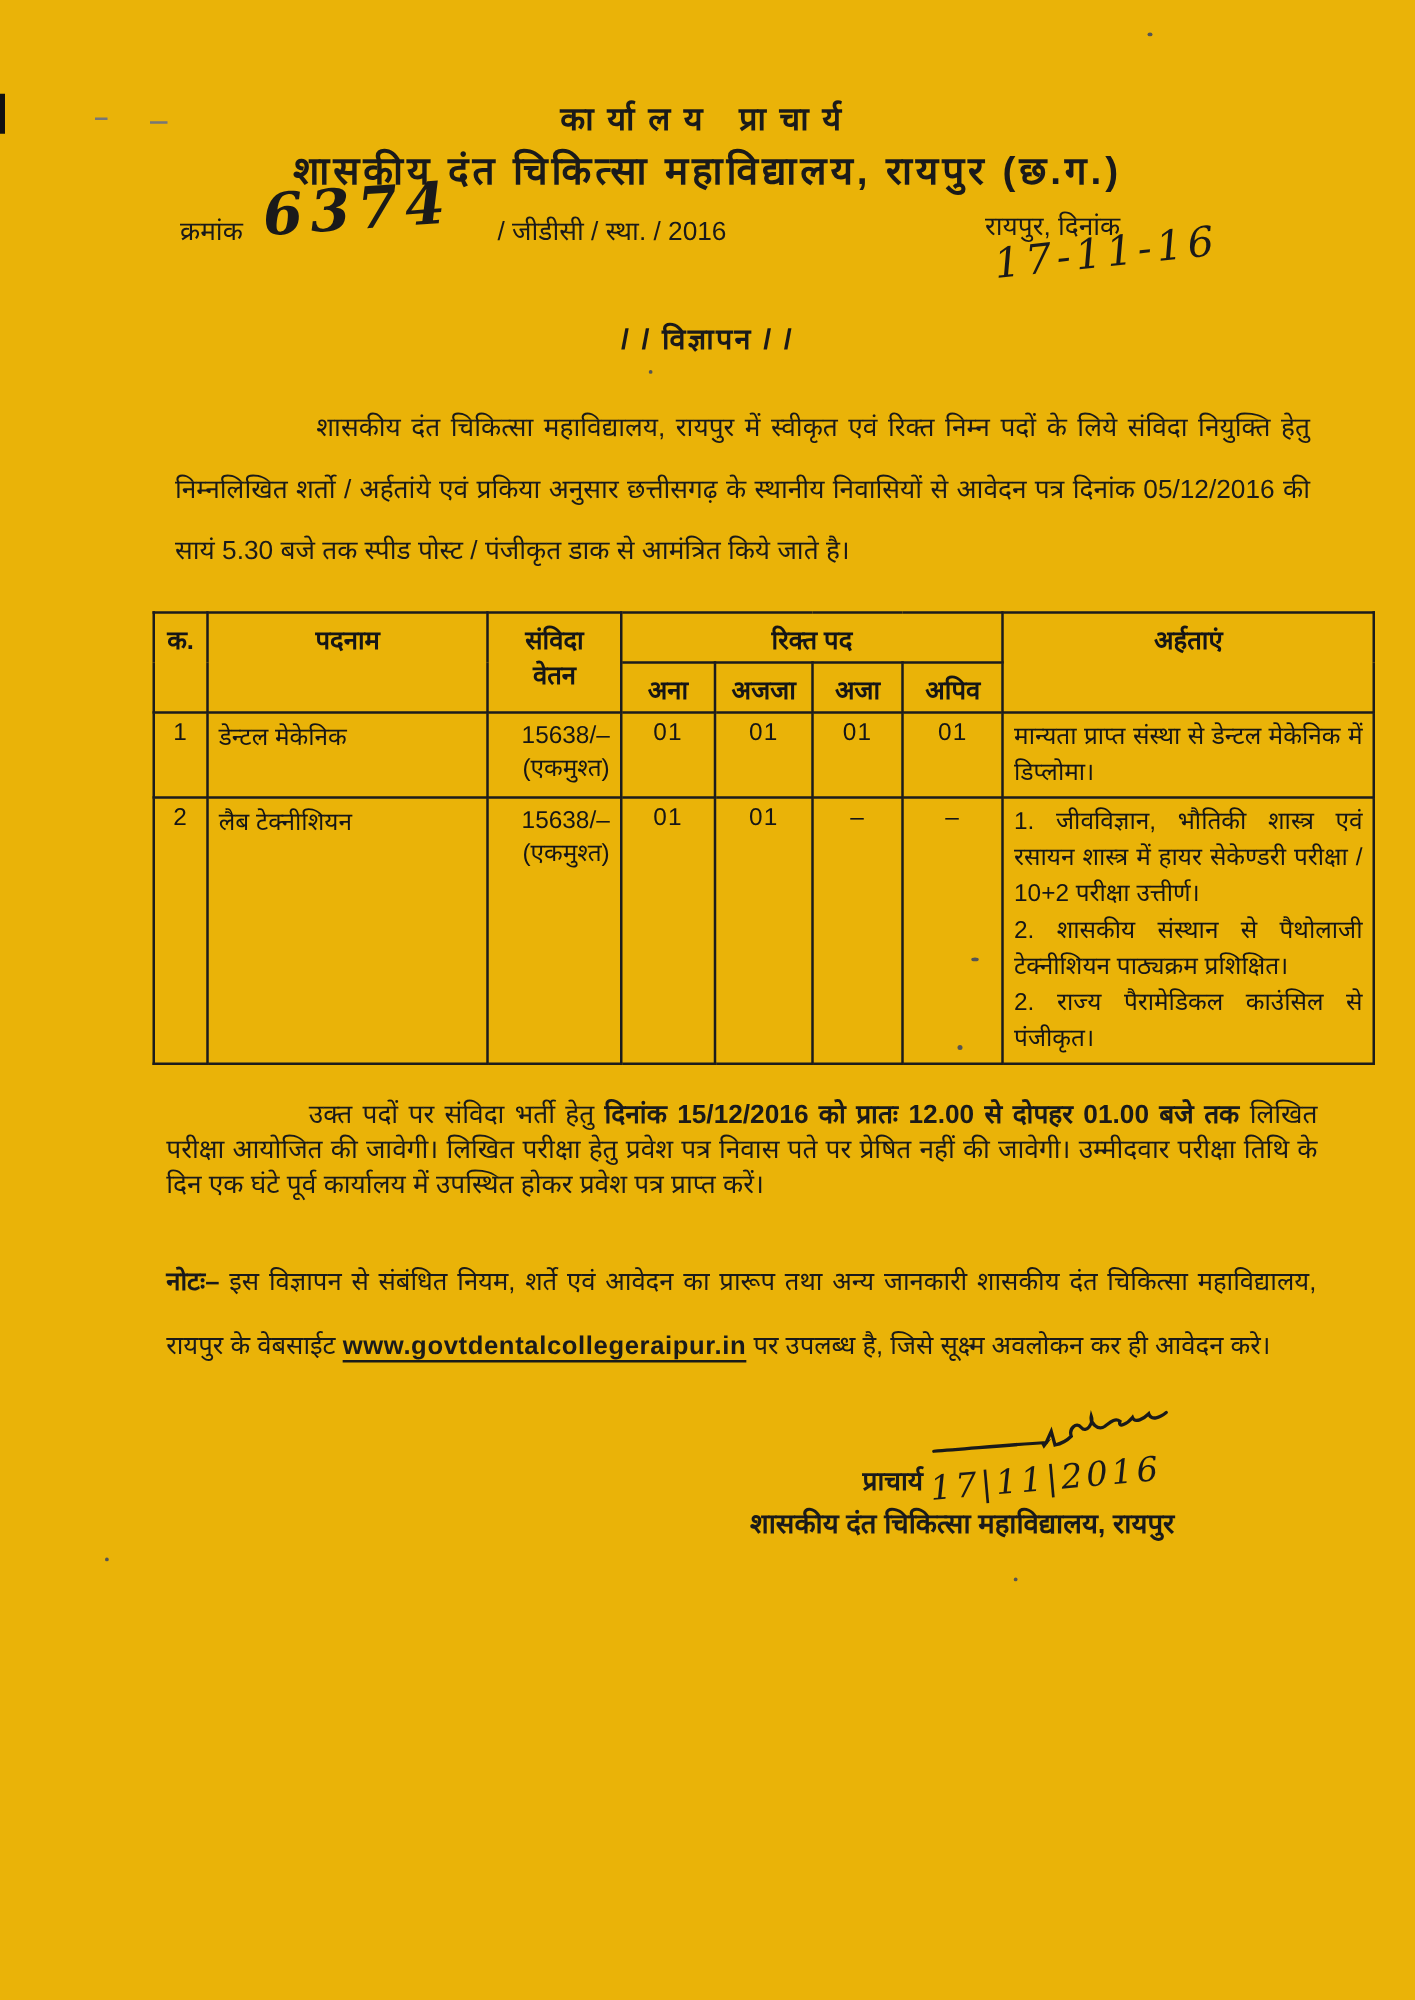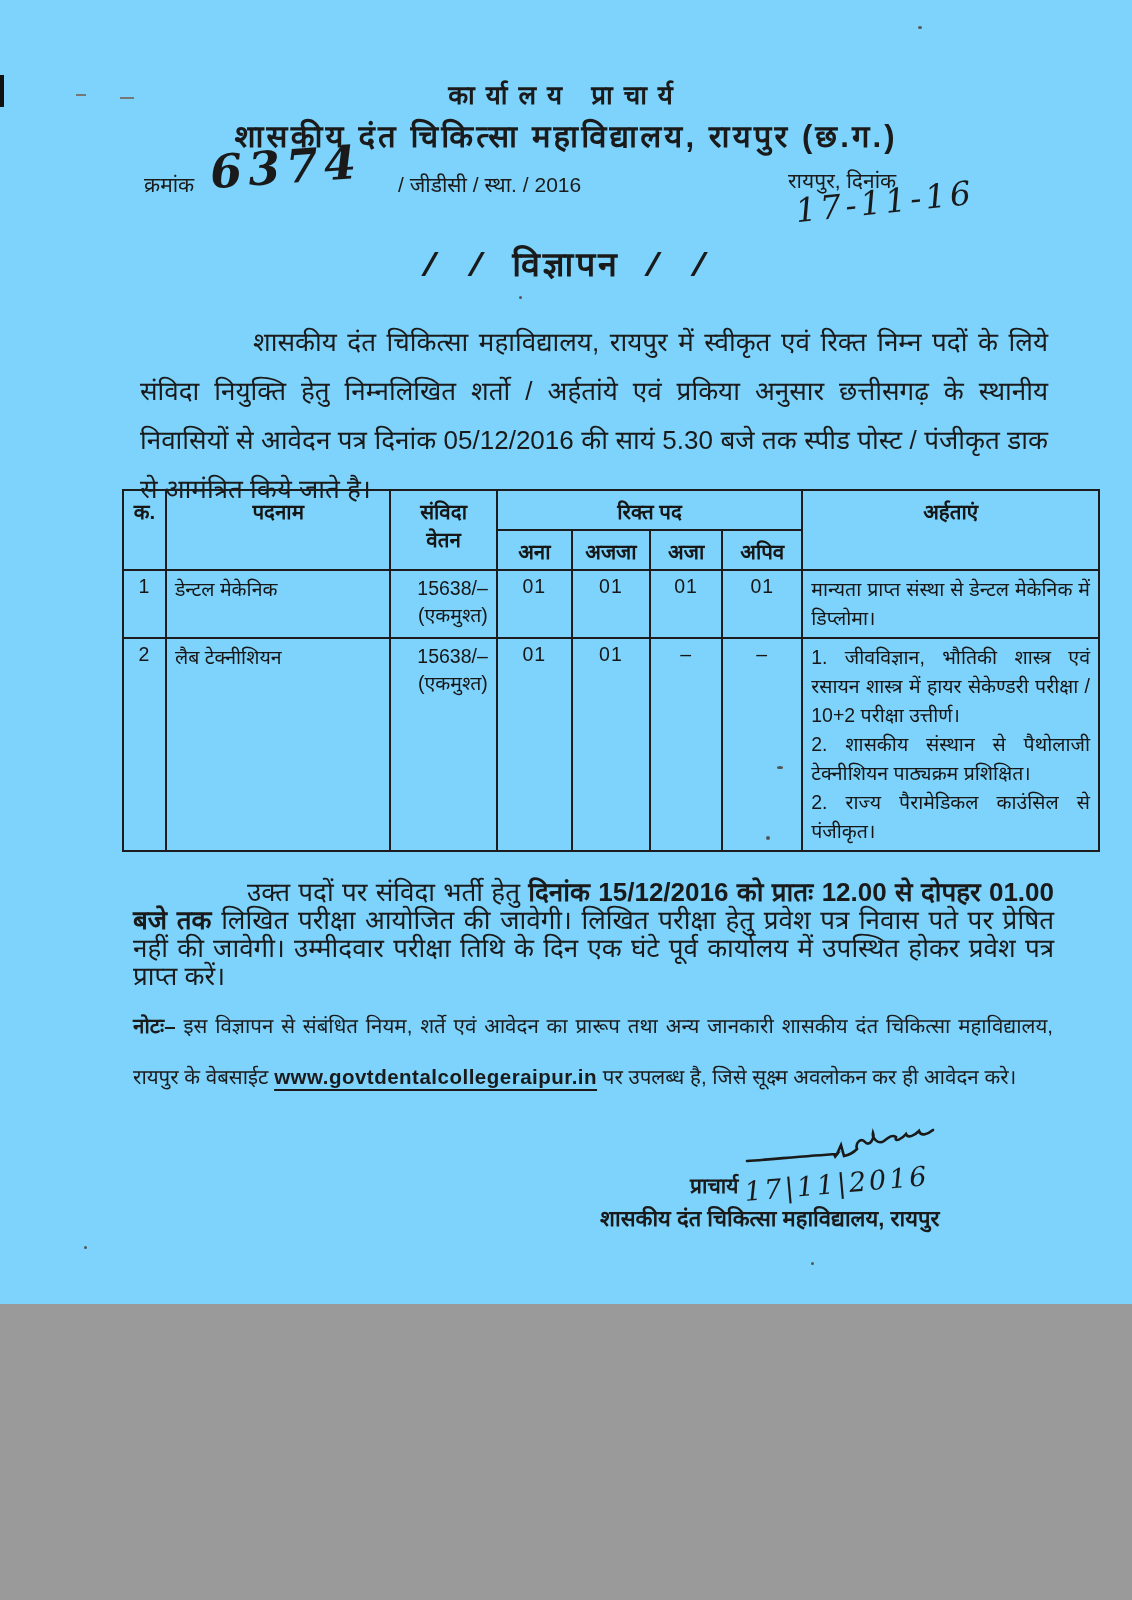--- a/index.html
+++ b/index.html
@@ -1,36 +1,36 @@
 <!DOCTYPE html>
 <html><head>
 <meta charset="utf-8">
 <style>
   html,body{margin:0;padding:0;background:#9a9a9a;}
   .page{
     position:relative;
-    width:1132px;height:1304px;
+    width:1132px;height:1600px;
     margin:0 auto;
-    background:#7dd3fc;
+    background:#eab308;
     font-family:"Liberation Sans", sans-serif;
     color:#1a1a1a;
     overflow:hidden;
   }
   .abs{position:absolute;}
   .center{left:0;width:100%;text-align:center;}
   .office-title{top:76px;font-size:26px;font-weight:bold;letter-spacing:0.42em;}
   .college-title{top:114px;font-size:31px;font-weight:bold;letter-spacing:0.10em;}
   .ref-label{left:144px;top:170px;font-size:21px;}
   .hand{font-family:"DejaVu Serif", serif;font-style:italic;}
   .ref-number{left:210px;top:140px;font-size:46px;font-weight:bold;transform:rotate(-4deg);letter-spacing:6px;}
   .ref-suffix{left:398px;top:170px;font-size:21px;}
   .place-date{left:788px;top:166px;font-size:21px;}
   .hand-date-top{left:795px;top:182px;font-size:33px;transform:rotate(-6deg);letter-spacing:4px;}
-  .adv-title{top:240px;font-size:34px;font-weight:bold;letter-spacing:0.08em;font-family:Liberation Mono, monospace;}
-  .para{font-size:26px;text-align:justify;}
+  .adv-title{top:254px;font-size:23px;font-weight:bold;letter-spacing:0.08em;}
+  .para{font-size:21px;text-align:justify;}
   .intro{left:140px;top:318px;width:908px;line-height:49px;text-indent:113px;}
   .table-title{top:451px;font-size:22px;font-weight:bold;}
   .table-title span{text-decoration:underline;text-underline-offset:6px;}
   table.vtab{
     position:absolute;left:122px;top:489px;width:978px;
     border-collapse:collapse;table-layout:fixed;
     font-size:19.5px;color:#161616;
   }
   table.vtab th,table.vtab td{
     border:2px solid #1c1c1c;

